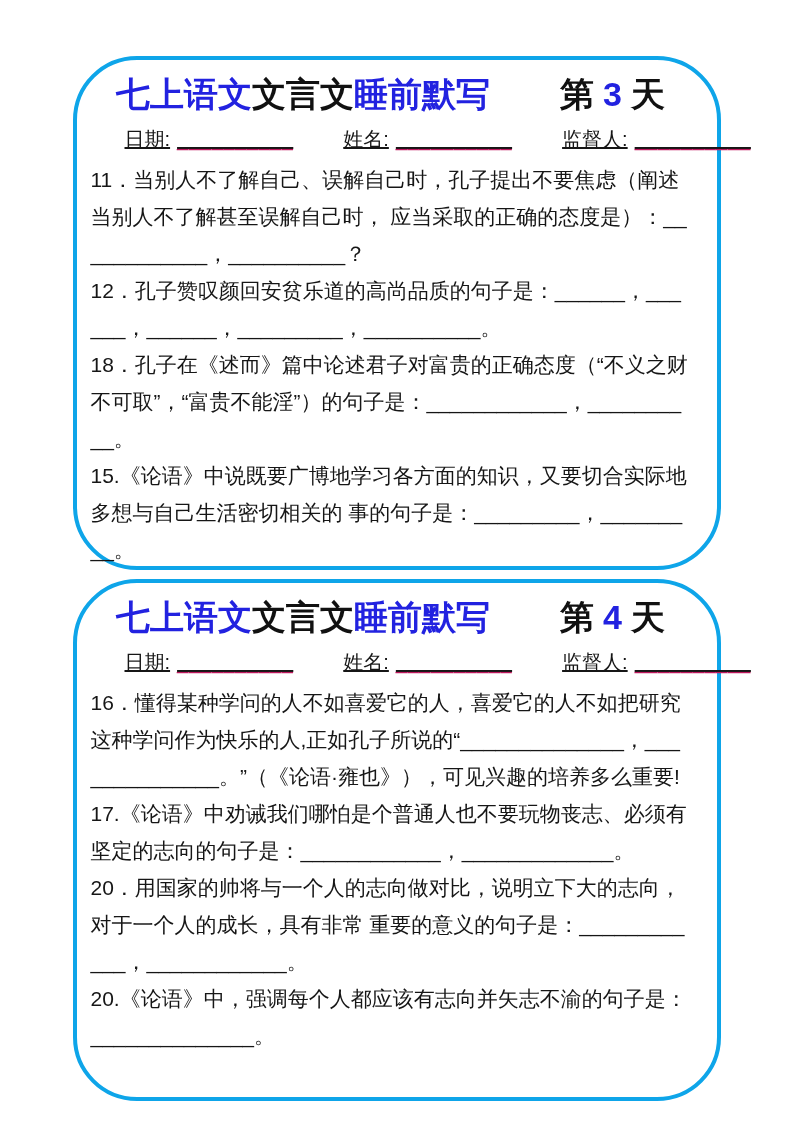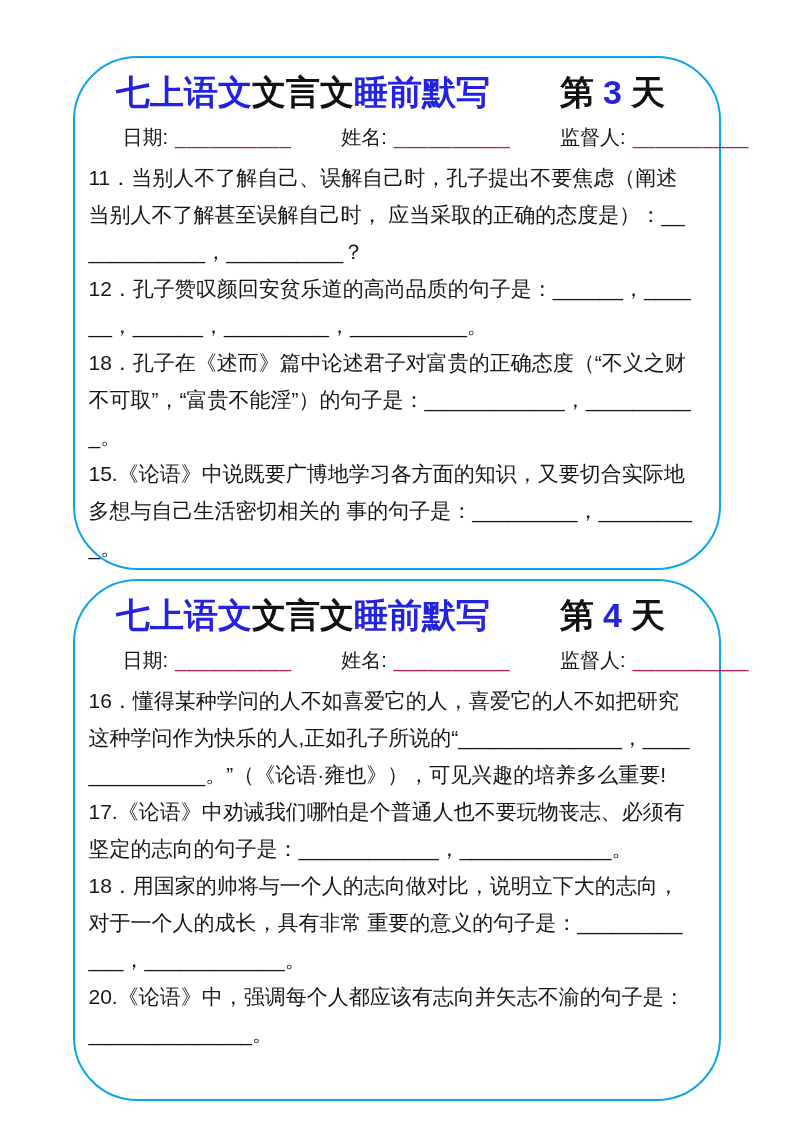--- a/index.html
+++ b/index.html
@@ -13,21 +13,21 @@
   }
   .page {
     width: 793px;
     height: 1122px;
     overflow: hidden;
   }
   .card {
     box-sizing: border-box;
     width: 648px;
     margin: 0 auto;
-    border: 2px solid #0ea5e9;
+    border: 4px solid #0ea5e9;
     border-radius: 64px;
     padding: 8px 26px 0 14px;
     background: #ffffff;
   }
   .card-day3 { margin-top: 56px; height: 514px; }
   .card-day4 { margin-top: 9px;  height: 522px; }
 
   .card-title {
     display: flex;
     justify-content: center;
@@ -44,20 +44,21 @@
   .black { color: #111111; }
 
   .fields {
     display: flex;
     align-items: baseline;
     gap: 50px;
     font-size: 20px;
     line-height: 26px;
     margin: 8px 0 0 34px;
     white-space: nowrap;
+    text-decoration: underline;
   }
   .field { display: inline-flex; align-items: baseline; }
   .f-label { color: #161616; }
   .f-blank { margin-left: 7px; color: #be185d; letter-spacing: 0.5px; }
 
   .questions {
     margin-top: 9px;
     font-size: 21px;
     line-height: 37px;
   }
@@ -123,18 +124,18 @@
           <span class="f-blank">__________</span>
         </span>
       <span class="field">
           <span class="f-label">监督人:</span>
           <span class="f-blank">__________</span>
         </span>
     </div>
     <div class="questions">
       <p class="q">16．懂得某种学问的人不如喜爱它的人，喜爱它的人不如把研究这种学问作为快乐的人,正如孔子所说的“______________，______________。”（《论语·雍也》），可见兴趣的培养多么重要!</p>
       <p class="q">17.《论语》中劝诫我们哪怕是个普通人也不要玩物丧志、必须有坚定的志向的句子是：____________，_____________。</p>
-      <p class="q">18．用国家的帅将与一个人的志向做对比，说明立下大的志向，对于一个人的成长，具有非常 重要的意义的句子是：____________，____________。</p>
+      <p class="q">20．用国家的帅将与一个人的志向做对比，说明立下大的志向，对于一个人的成长，具有非常 重要的意义的句子是：____________，____________。</p>
       <p class="q">20.《论语》中，强调每个人都应该有志向并矢志不渝的句子是：______________。</p>
     </div>
   </section>
 
 </div>
 
 </body></html>

